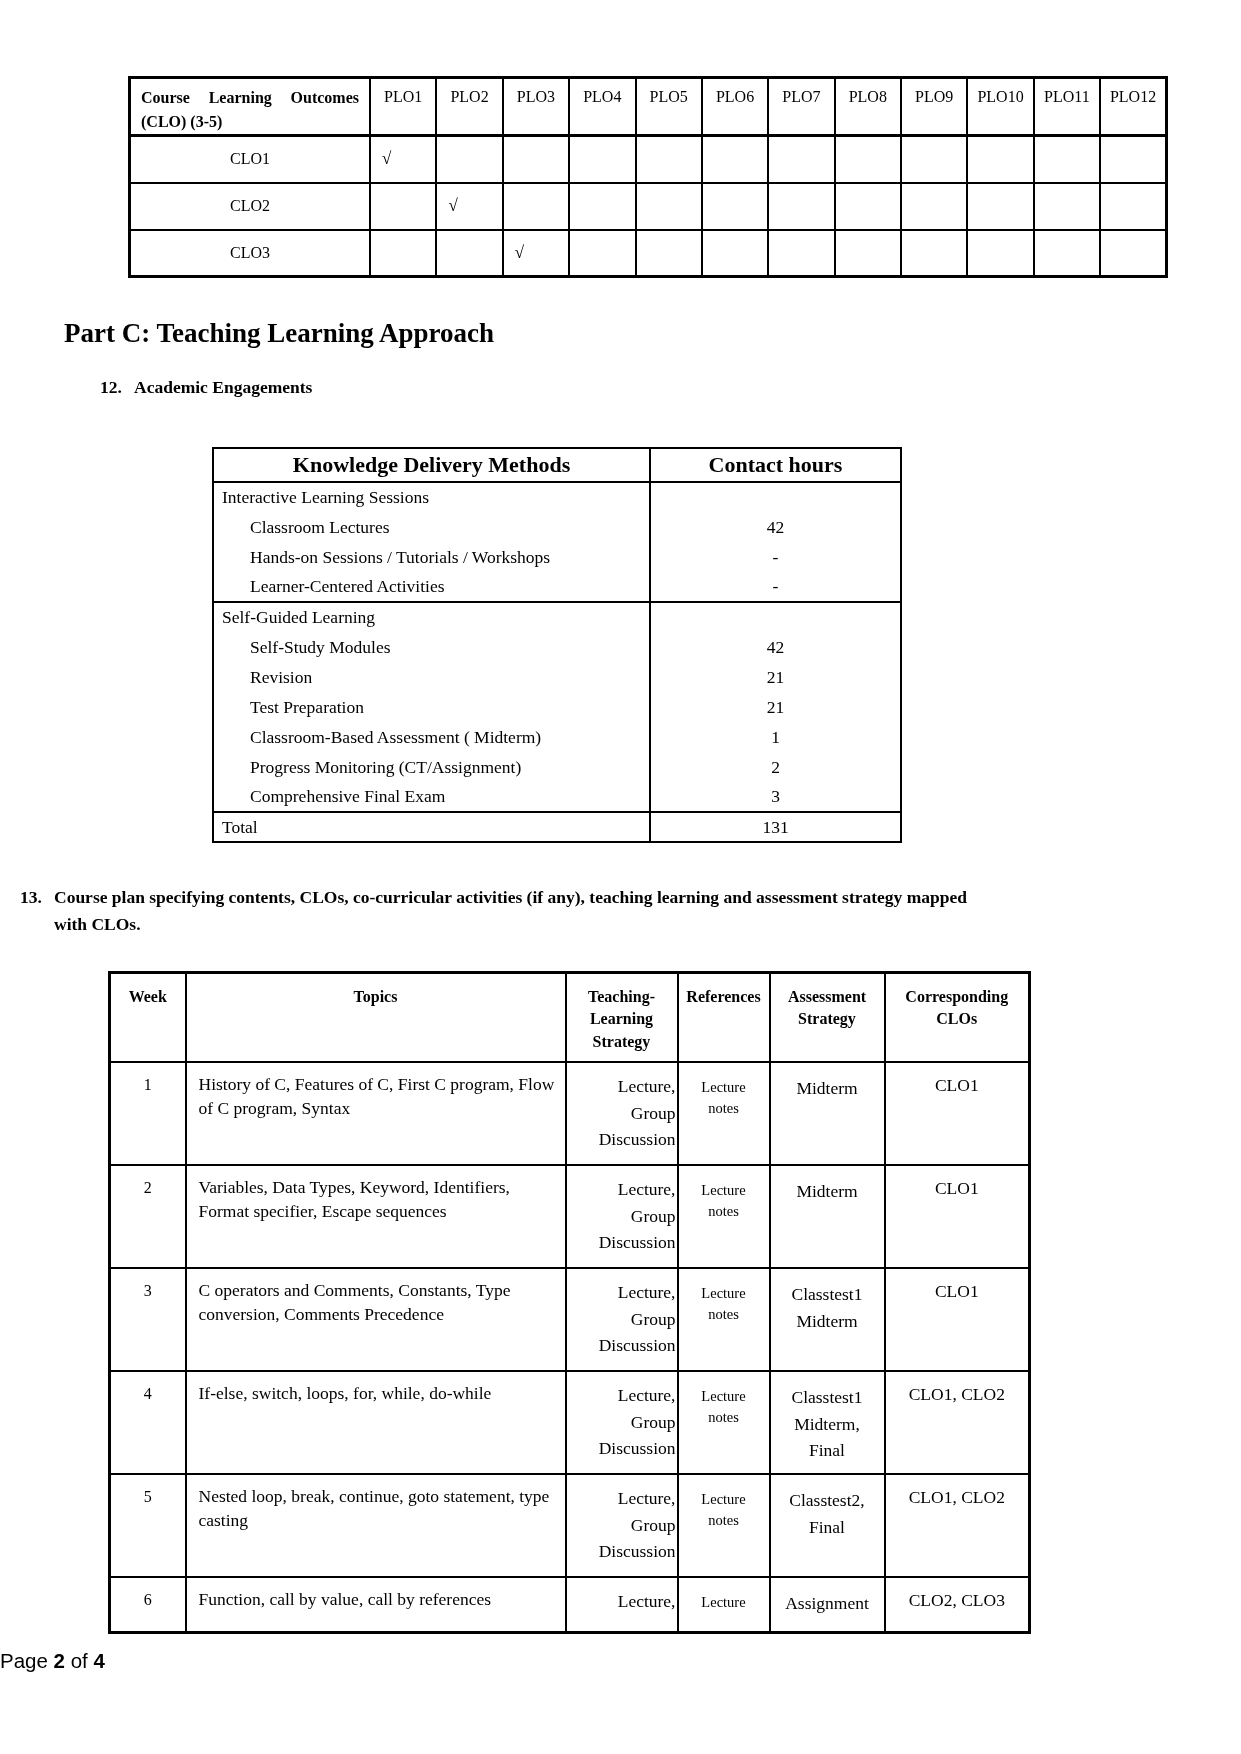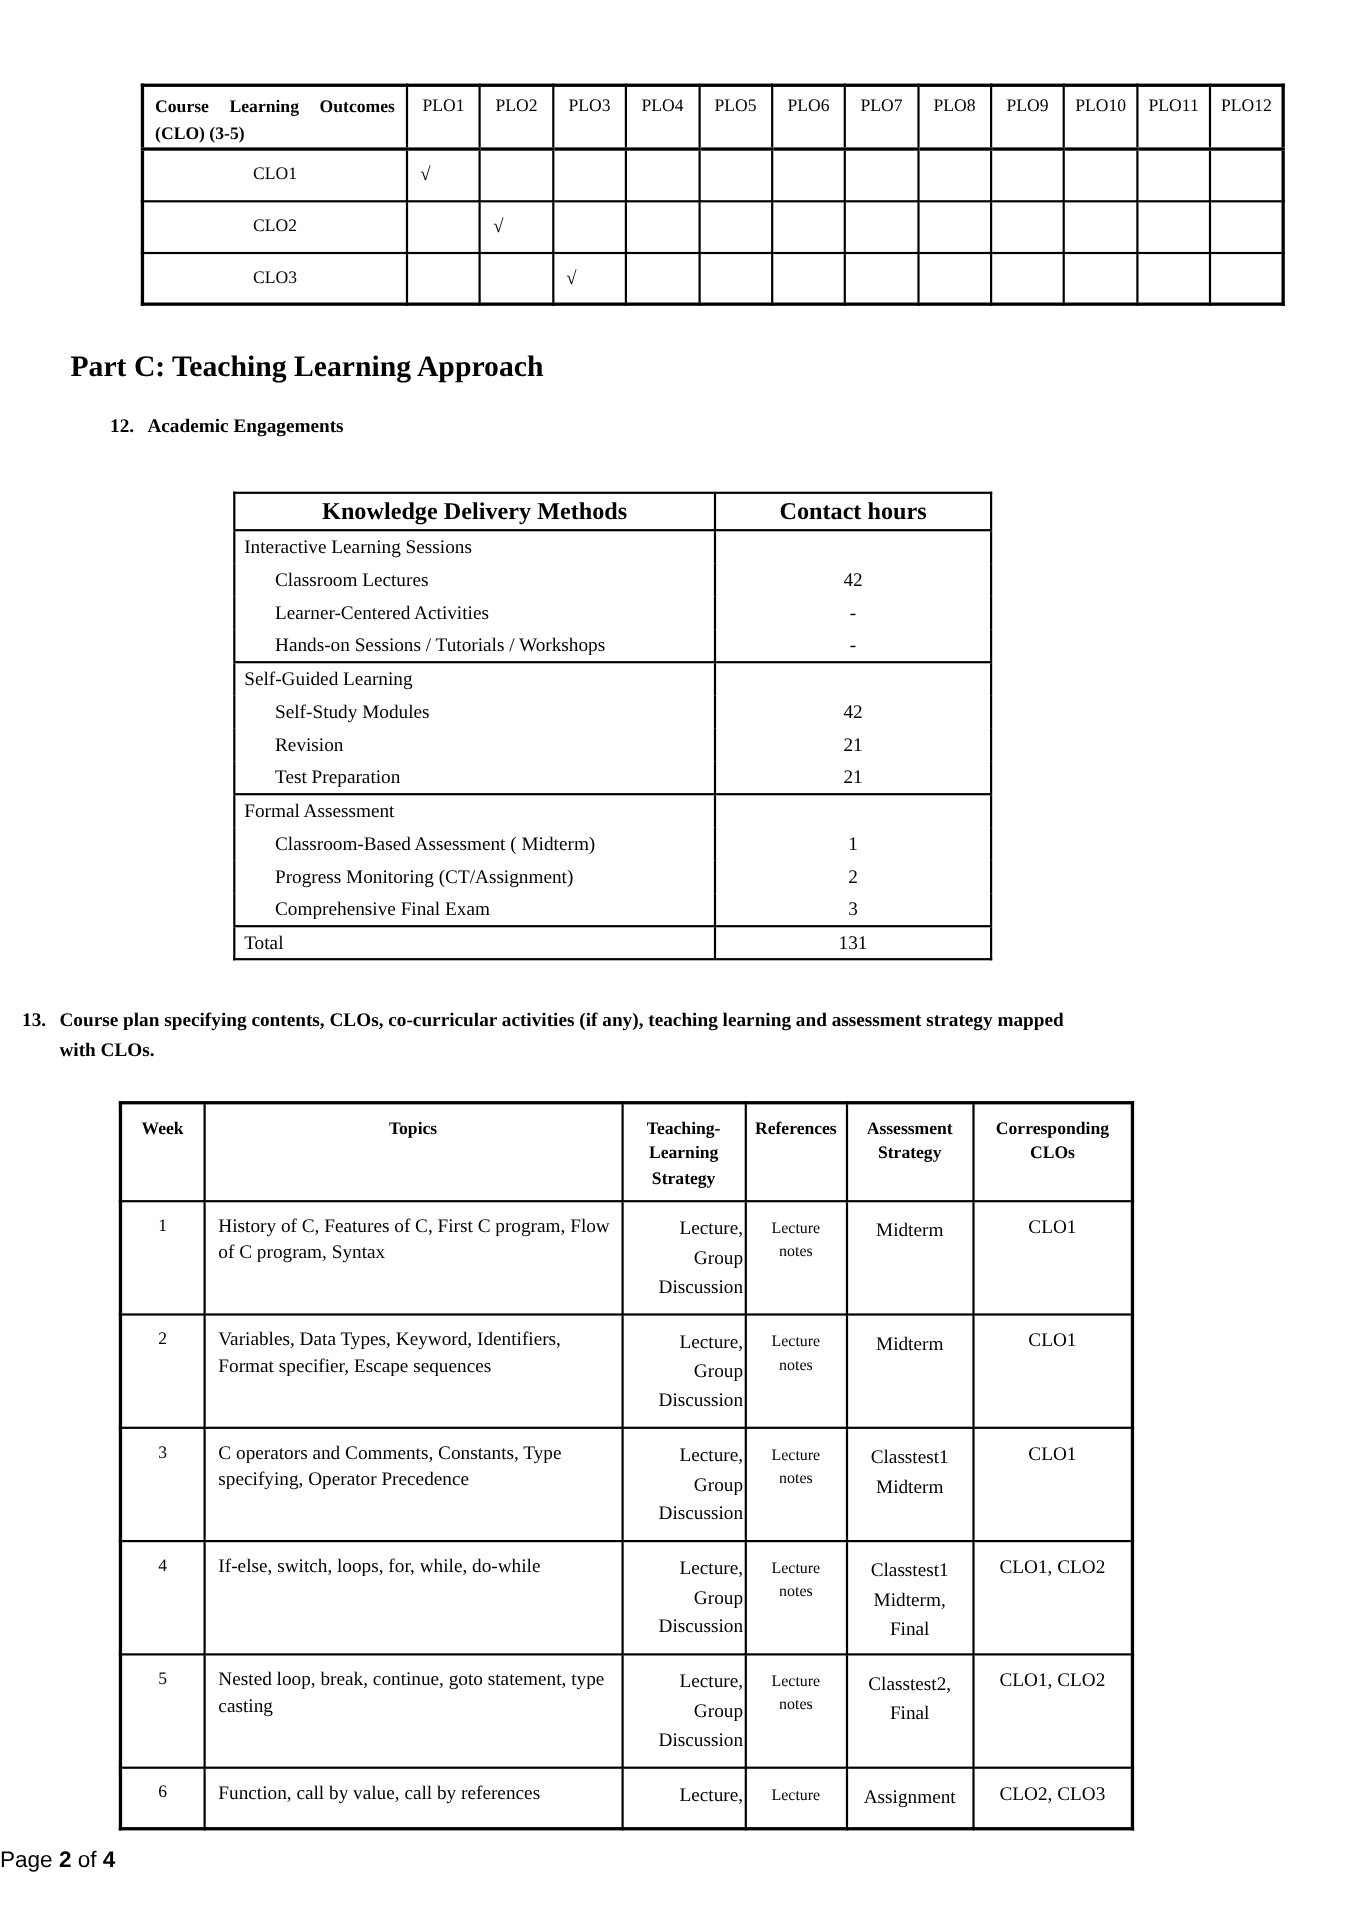--- a/index.html
+++ b/index.html
@@ -178,46 +178,42 @@
   <tbody id="k-body">
       <tr class="group-first">
         <td class="k-label">Interactive Learning Sessions</td>
         <td class="k-hours"></td>
       </tr>
       <tr>
         <td class="k-label indent">Classroom Lectures</td>
         <td class="k-hours">42</td>
       </tr>
       <tr>
+        <td class="k-label indent">Hands-on Sessions / Tutorials / Workshops</td>
+        <td class="k-hours">-</td>
+      </tr>
+      <tr>
         <td class="k-label indent">Learner-Centered Activities</td>
-        <td class="k-hours">-</td>
-      </tr>
-      <tr>
-        <td class="k-label indent">Hands-on Sessions / Tutorials / Workshops</td>
         <td class="k-hours">-</td>
       </tr>
       <tr class="group-first">
         <td class="k-label">Self-Guided Learning</td>
         <td class="k-hours"></td>
       </tr>
       <tr>
         <td class="k-label indent">Self-Study Modules</td>
         <td class="k-hours">42</td>
       </tr>
       <tr>
         <td class="k-label indent">Revision</td>
         <td class="k-hours">21</td>
       </tr>
       <tr>
         <td class="k-label indent">Test Preparation</td>
         <td class="k-hours">21</td>
-      </tr>
-      <tr class="group-first">
-        <td class="k-label">Formal Assessment</td>
-        <td class="k-hours"></td>
       </tr>
       <tr>
         <td class="k-label indent">Classroom-Based Assessment ( Midterm)</td>
         <td class="k-hours">1</td>
       </tr>
       <tr>
         <td class="k-label indent">Progress Monitoring (CT/Assignment)</td>
         <td class="k-hours">2</td>
       </tr>
       <tr>
@@ -279,21 +275,21 @@
         <td class="p-strategy">Lecture,
 Group
 Discussion</td>
         <td class="p-refs">Lecture
 notes</td>
         <td class="p-assess">Midterm</td>
         <td class="p-clos">CLO1</td>
       </tr>
       <tr class="plan-row">
         <td class="p-week">3</td>
-        <td class="p-topics">C operators and Comments, Constants, Type specifying, Operator Precedence</td>
+        <td class="p-topics">C operators and Comments, Constants, Type conversion, Comments Precedence</td>
         <td class="p-strategy">Lecture,
 Group
 Discussion</td>
         <td class="p-refs">Lecture
 notes</td>
         <td class="p-assess">Classtest1
 Midterm</td>
         <td class="p-clos">CLO1</td>
       </tr>
       <tr class="plan-row">

